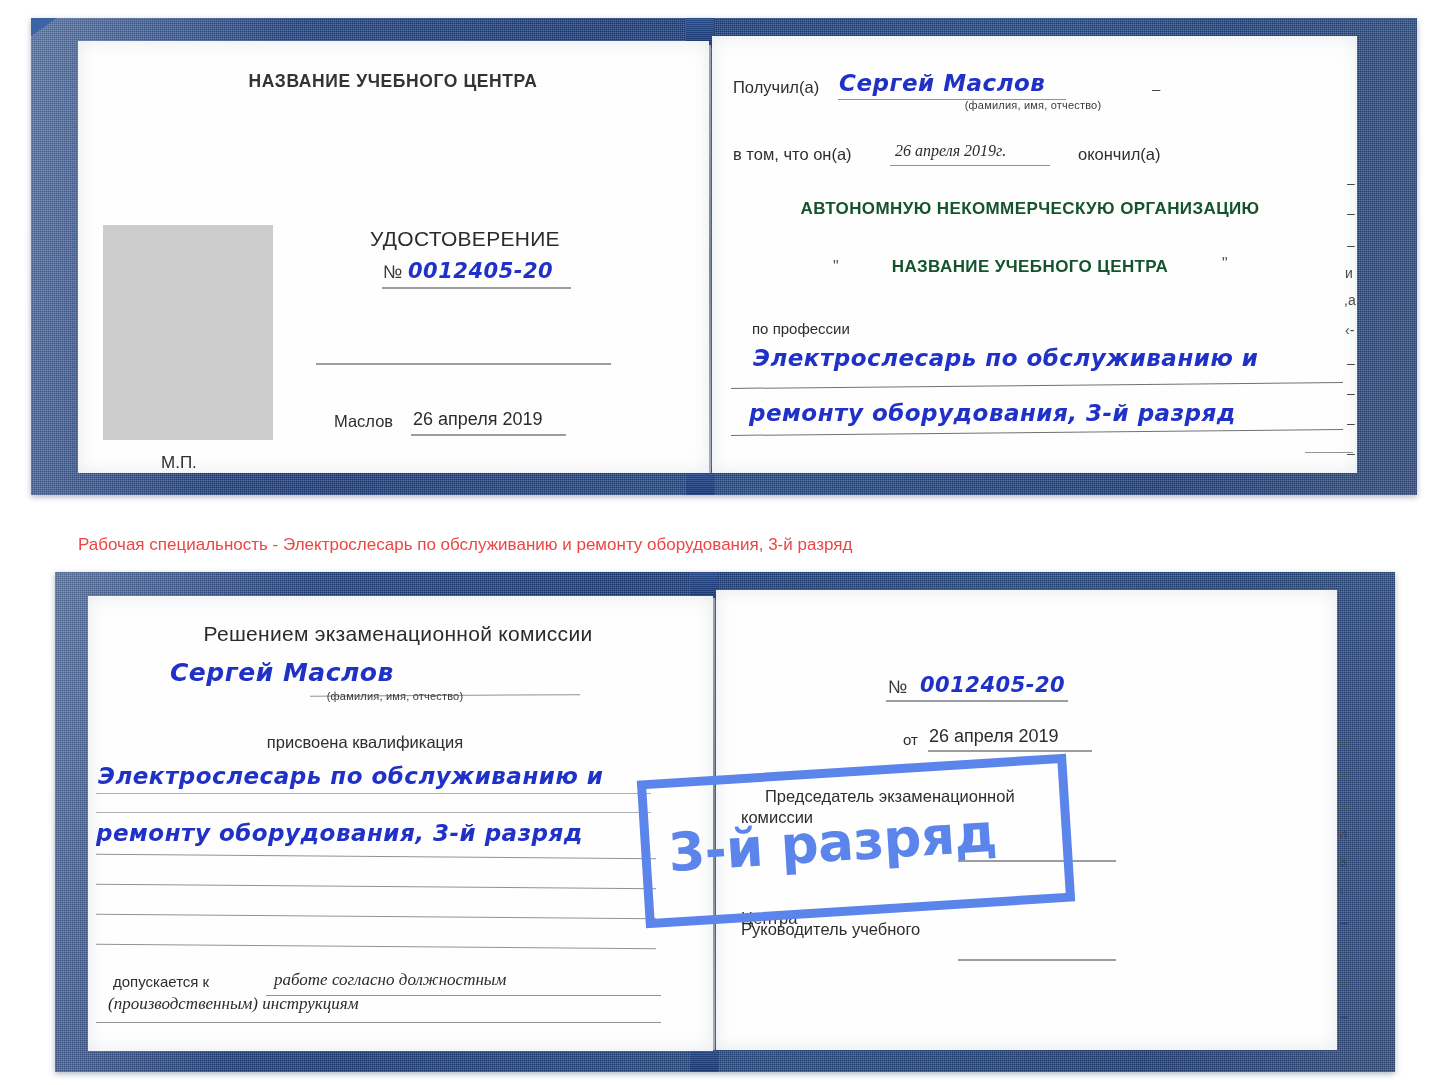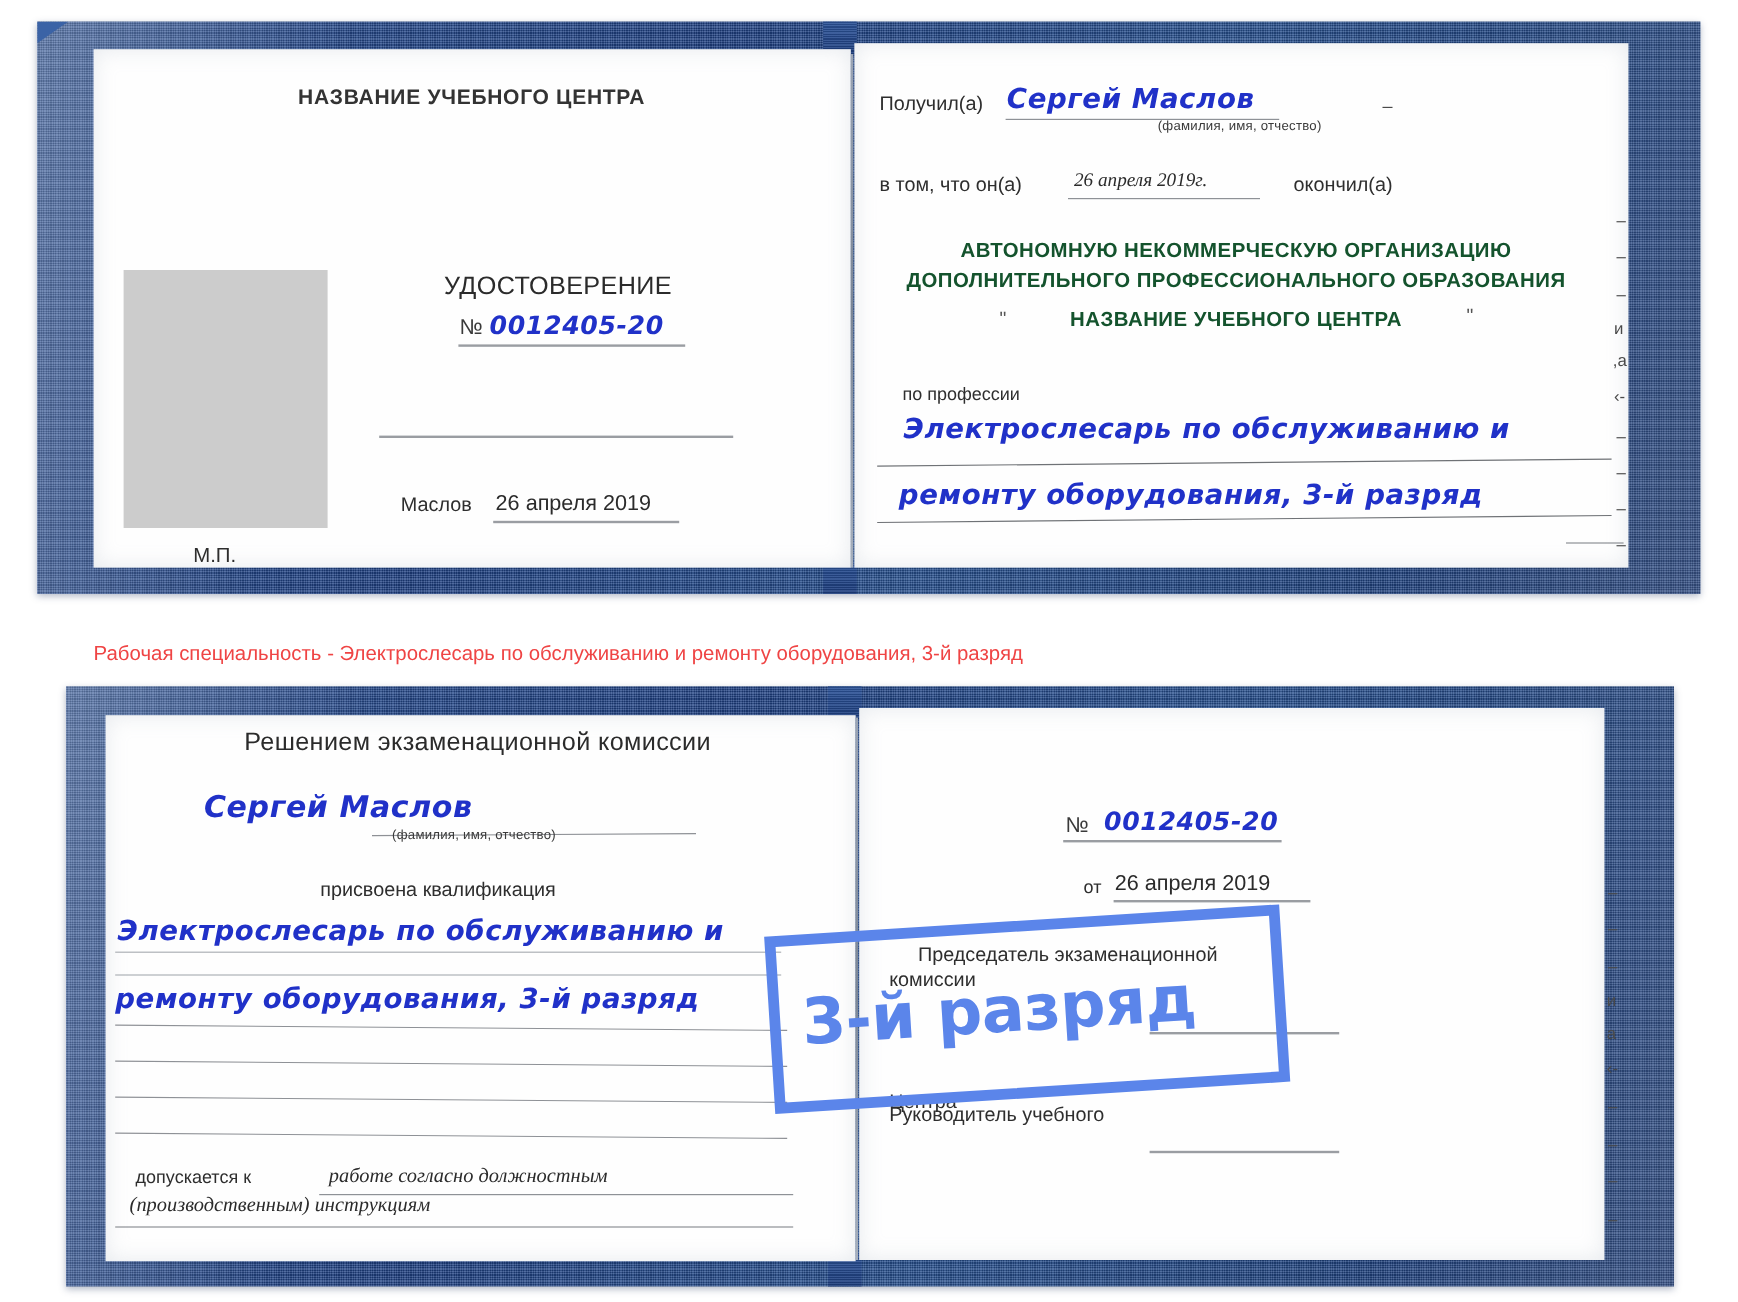--- a/index.html
+++ b/index.html
@@ -140,21 +140,20 @@
   <div class="rule" style="left:838px;top:99px;width:228px;"></div>
   <div class="t cap center" style="left:938px;top:99px;width:190px;">(фамилия, имя, отчество)</div>
   <div class="t" style="left:1152px;top:80px;font-size:15px;color:#4a4a4a;">–</div>
 
   <div class="t label" style="left:733px;top:145px;">в том, что он(а)</div>
   <div class="t italic-ser" style="left:895px;top:142px;font-size:16px;">26 апреля 2019г.</div>
   <div class="rule" style="left:890px;top:165px;width:160px;"></div>
   <div class="t label" style="left:1078px;top:145px;">окончил(а)</div>
 
   <div class="t head2 center" style="left:733px;top:199px;width:594px;">АВТОНОМНУЮ НЕКОММЕРЧЕСКУЮ ОРГАНИЗАЦИЮ</div>
-  <div class="t head2 center" style="left:733px;top:224px;width:594px;">ДОПОЛНИТЕЛЬНОГО ПРОФЕССИОНАЛЬНОГО ОБРАЗОВАНИЯ</div>
   <div class="t quote" style="left:833px;top:258px;">"</div>
   <div class="t head2 center" style="left:733px;top:257px;width:594px;">НАЗВАНИЕ УЧЕБНОГО ЦЕНТРА</div>
   <div class="t quote" style="left:1222px;top:255px;">"</div>
 
   <div class="t labelsm" style="left:752px;top:320px;">по профессии</div>
   <div class="t hand" style="left:753px;top:345px;font-size:23px;">Электрослесарь по обслуживанию и</div>
   <div class="rule dark" style="left:731px;top:385px;width:612px;transform:rotate(-0.55deg);"></div>
   <div class="t hand" style="left:749px;top:400px;font-size:23px;">ремонту оборудования, 3-й разряд</div>
   <div class="rule dark" style="left:731px;top:432px;width:612px;transform:rotate(-0.55deg);"></div>
   <div class="rule" style="left:1305px;top:452px;width:48px;"></div>
@@ -177,21 +176,21 @@
     <div class="sheen"></div>
   </div>
   <div class="spine-notch" style="left:690px;top:572px;width:28px;height:28px;"></div>
   <div class="spine-notch" style="left:690px;top:1044px;width:28px;height:28px;"></div>
 
   <div class="page" style="left:88px;top:596px;width:625px;height:455px;"></div>
 
   <div class="page" style="left:716px;top:590px;width:621px;height:460px;"></div>
   <div class="spine" style="left:713px;top:598px;height:452px;"></div>
 
-  <div class="t bigserif center" style="left:100px;top:607px;width:596px;">Решением экзаменационной комиссии</div>
+  <div class="t bigserif center" style="left:100px;top:622px;width:596px;">Решением экзаменационной комиссии</div>
 
   <div class="t hand" style="left:170px;top:659px;font-size:25px;">Сергей Маслов</div>
   <div class="rule" style="left:310px;top:695px;width:270px;transform:rotate(-0.35deg);"></div>
   <div class="t cap center" style="left:300px;top:690px;width:190px;">(фамилия, имя, отчество)</div>
 
   <div class="t label center" style="left:150px;top:733px;width:430px;">присвоена квалификация</div>
 
   <div class="t hand" style="left:98px;top:763px;font-size:23px;">Электрослесарь по обслуживанию и</div>
   <div class="rule soft" style="left:96px;top:793px;width:555px;"></div>
   <div class="rule soft" style="left:96px;top:812px;width:555px;"></div>

